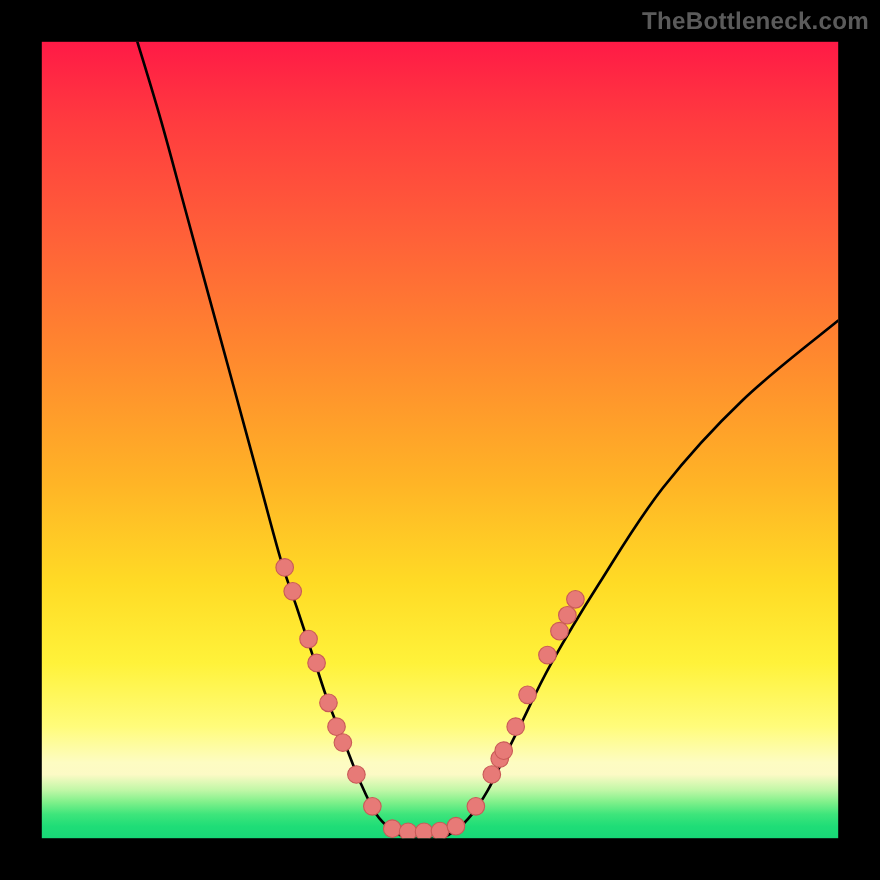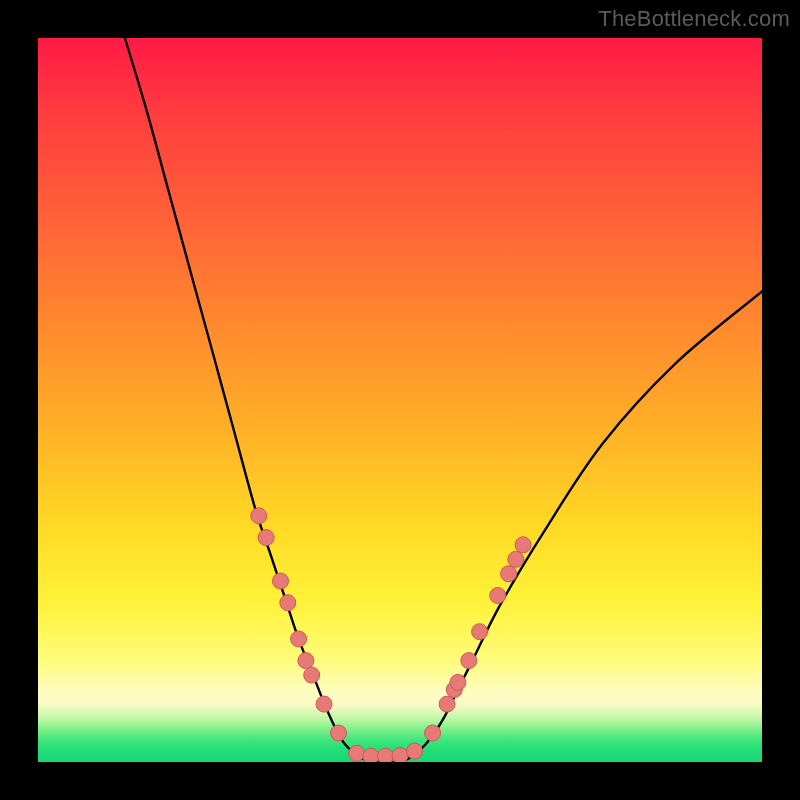--- a/index.html
+++ b/index.html
@@ -51,21 +51,21 @@
     top: 0;
     width: 724px;
     height: 724px;
   }
   .watermark {
     position: absolute;
     top: 6px;
     right: 10px;
     color: #5b5b5b;
     font-size: 22px;
-    font-weight: 400;
+    font-weight: 700;
     letter-spacing: 0.2px;
   }
 </style>
 </head>
 <body>
 
 <div class="frame">
   <div class="plot">
     <svg class="curve" viewBox="0 0 724 724" preserveAspectRatio="none">
       <path id="curve-path" fill="none" stroke="#000000" stroke-width="2.4" stroke-linecap="round" stroke-linejoin="round" d="M 86.9 0.0 C 90.8 13.0, 100.8 45.0, 108.6 72.4 C 116.4 99.8, 122.5 123.4, 130.3 152.0 C 138.1 180.7, 144.2 203.0, 152.0 231.7 C 159.9 260.4, 165.9 282.6, 173.8 311.3 C 181.6 340.0, 187.7 362.3, 195.5 391.0 C 203.3 419.6, 210.7 448.4, 217.2 470.6 C 223.7 492.8, 226.5 498.4, 231.7 514.0 C 236.9 529.7, 240.9 541.8, 246.2 557.5 C 251.4 573.1, 255.4 586.6, 260.6 600.9 C 265.9 615.3, 269.9 624.1, 275.1 637.1 C 280.3 650.2, 284.4 661.6, 289.6 673.3 C 294.8 685.0, 298.9 694.5, 304.1 702.3 C 309.3 710.1, 313.3 712.9, 318.6 716.8 C 323.8 720.7, 327.8 722.7, 333.0 724.0 C 338.3 725.3, 342.3 724.0, 347.5 724.0 C 352.7 724.0, 356.8 725.3, 362.0 724.0 C 367.2 722.7, 371.3 720.7, 376.5 716.8 C 381.7 712.9, 385.7 708.8, 391.0 702.3 C 396.2 695.8, 400.2 689.7, 405.4 680.6 C 410.7 671.4, 414.7 662.0, 419.9 651.6 C 425.1 641.2, 426.6 638.3, 434.4 622.6 C 442.2 607.0, 450.3 588.2, 463.4 564.7 C 476.4 541.3, 488.6 521.0, 506.8 492.3 C 525.0 463.6, 541.3 435.4, 564.7 405.4 C 588.2 375.5, 608.4 353.2, 637.1 325.8 C 665.8 298.4, 708.4 266.4, 724.0 253.4"></path>

